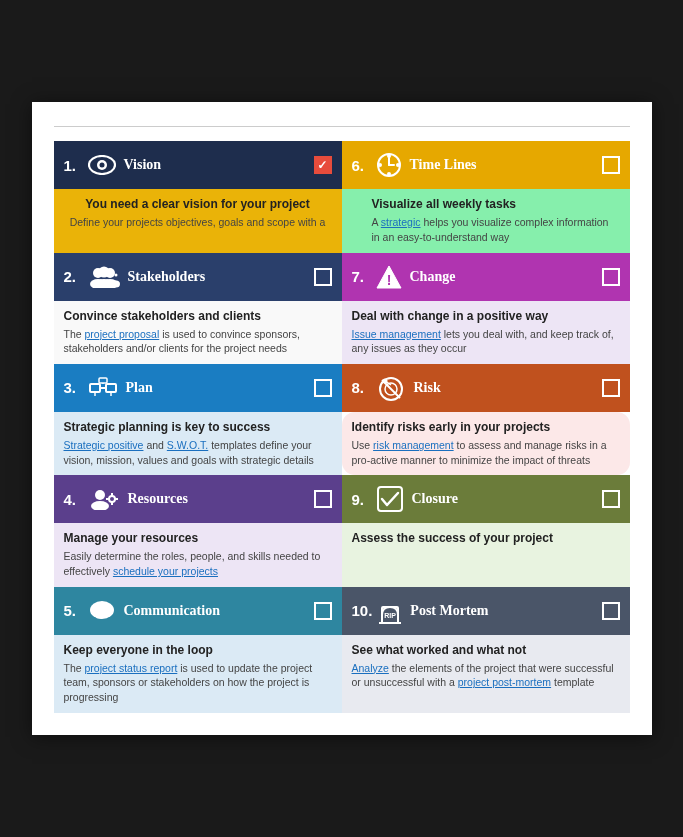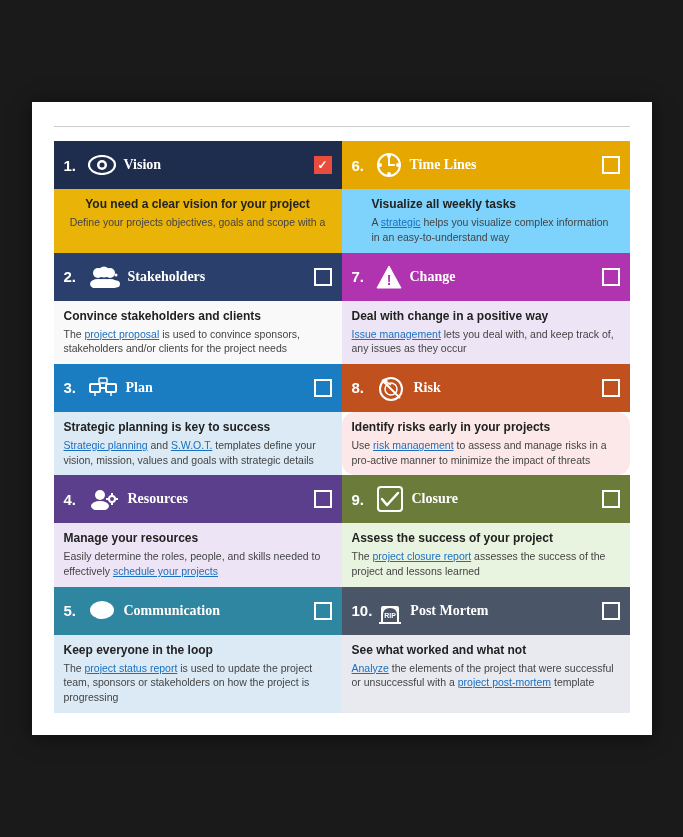--- a/index.html
+++ b/index.html
@@ -113,21 +113,21 @@
     .color-purple { background: #5b3f8c; }
     .color-teal { background: #2e86a0; }
     .color-gray { background: #4a5568; }
     .color-yellow { background: #e6a800; }
     .color-magenta { background: #b034b0; }
     .color-orange { background: #c0511e; }
     .color-olive { background: #6b7c3a; }
     .body-light { background: #eab308; text-align: center; }
     .body-white { background: #f9f9f9; }
     .body-lightblue { background: #dbeaf5; }
-    .body-lightyellow { background: #7dd3fc; padding-left: 30px; }
+    .body-lightyellow { background: #86efac; padding-left: 30px; }
     .body-lightpurple { background: #ede5f5; }
     .body-lightpink { background: #fce8e8; border-radius: 13px; }
     .body-lightgreen { background: #e8f3e0; }
     .body-lightgray { background: #e8eaf0; }
 
     
     svg { display: inline-block; vertical-align: middle; }
   </style>
 </head>
 <body>
@@ -232,21 +232,21 @@
         <line x1="15" y1="7" x2="15" y2="8" stroke="white" stroke-width="1.5"></line>
         <line x1="7" y1="16" x2="7" y2="20" stroke="white" stroke-width="1.5"></line>
         <line x1="23" y1="16" x2="23" y2="20" stroke="white" stroke-width="1.5"></line>
       </svg>
           </span>
           <span class="item-label">Plan</span>
           <div class="checkbox"></div>
         </div>
         <div class="item-body body-lightblue">
           <h4>Strategic planning is key to success</h4>
-          <p><a href="#">Strategic planning</a> and <a href="#">S.W.O.T.</a> templates define your vision, mission, values and goals with strategic details</p>
+          <p><a href="#">Strategic positive</a> and <a href="#">S.W.O.T.</a> templates define your vision, mission, values and goals with strategic details</p>
         </div>
       </div>
       <div class="item">
         <div class="item-header color-orange">
           <span class="item-number">8.</span>
           <span class="item-icon">
             <svg width="30" height="26" viewBox="0 0 30 26" fill="none">
         <circle cx="15" cy="14" r="11" fill="none" stroke="white" stroke-width="2"></circle>
         <circle cx="15" cy="14" r="6" fill="none" stroke="white" stroke-width="1.5"></circle>
         <line x1="6" y1="5" x2="24" y2="23" stroke="white" stroke-width="2"></line>
@@ -291,21 +291,20 @@
             <svg width="28" height="28" viewBox="0 0 28 28" fill="none">
         <rect x="2" y="2" width="24" height="24" rx="3" fill="none" stroke="white" stroke-width="2"></rect>
         <polyline points="6,14 11,20 22,8" fill="none" stroke="white" stroke-width="2.5" stroke-linecap="round" stroke-linejoin="round"></polyline>
       </svg>
           </span>
           <span class="item-label">Closure</span>
           <div class="checkbox"></div>
         </div>
         <div class="item-body body-lightgreen">
           <h4>Assess the success of your project</h4>
-          <p>The <a href="#">project closure report</a> assesses the success of the project and lessons learned</p>
         </div>
       </div>
       <div class="item">
         <div class="item-header color-teal">
           <span class="item-number">5.</span>
           <span class="item-icon">
             <svg width="28" height="24" viewBox="0 0 28 24" fill="none">
         <ellipse cx="14" cy="11" rx="12" ry="9" fill="white"></ellipse>
         <polygon points="8,19 12,13 14,20" fill="white"></polygon>
         <ellipse cx="14" cy="11" rx="12" ry="9" fill="none" stroke="white" stroke-width="0"></ellipse>

